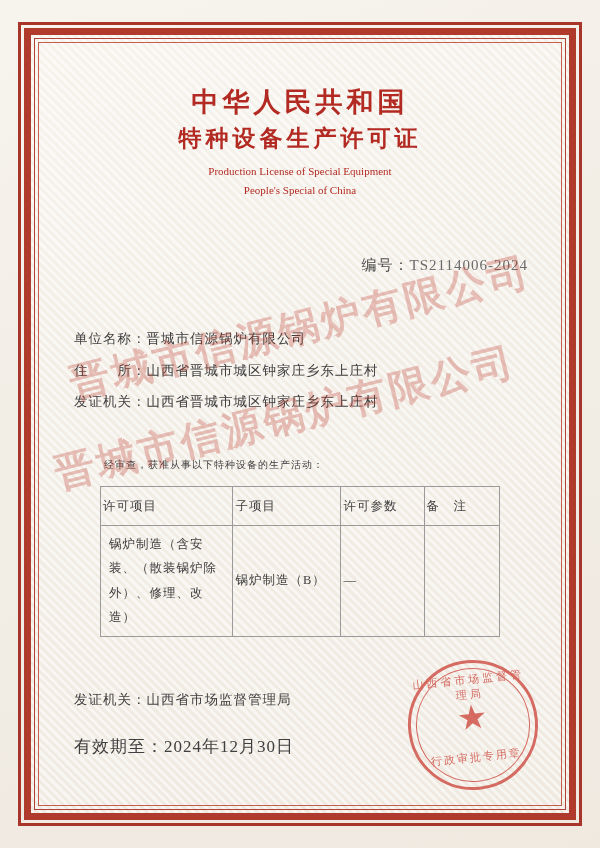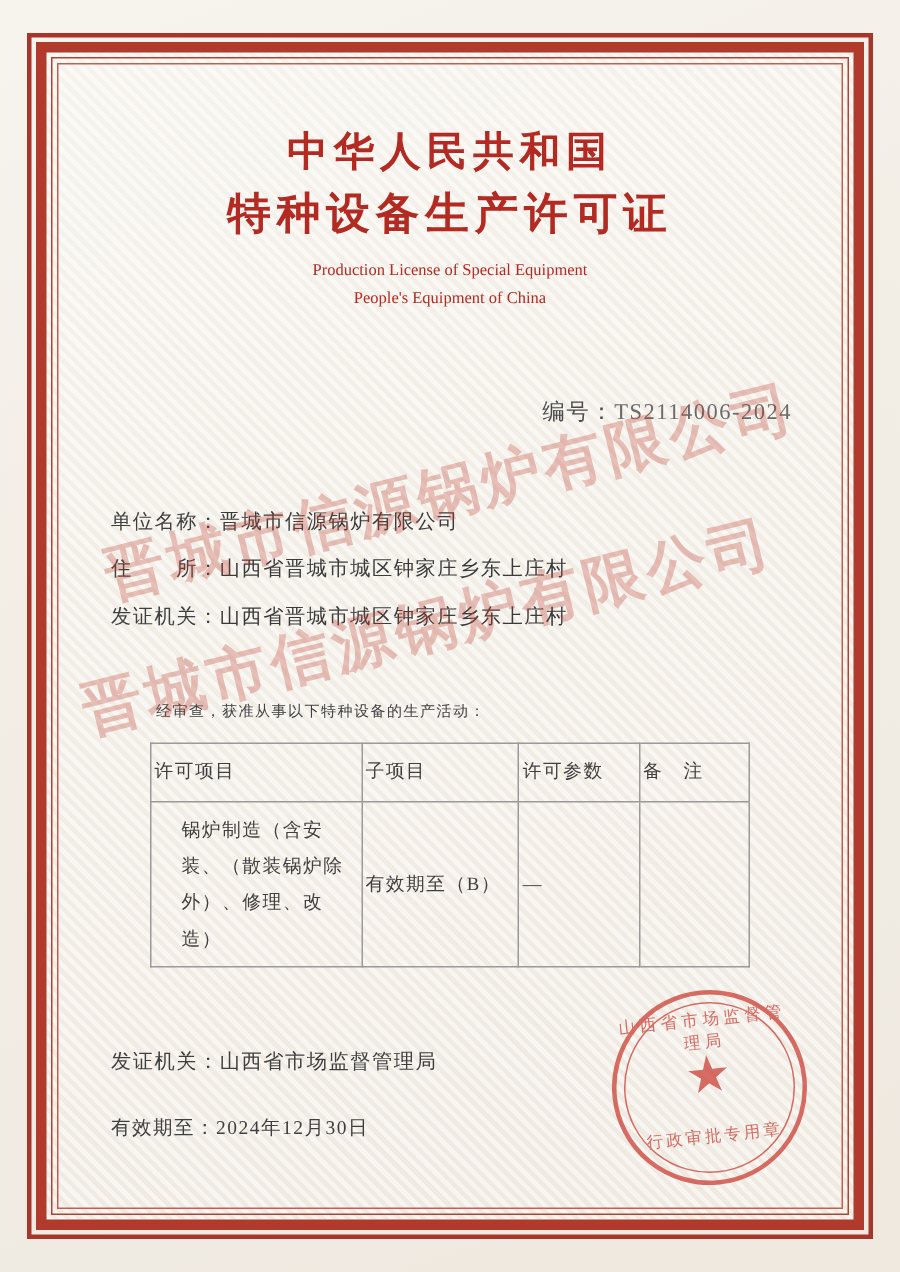--- a/index.html
+++ b/index.html
@@ -70,21 +70,21 @@
     text-align: center;
     color: #b32a22;
     font-size: 27px;
     font-weight: bold;
     letter-spacing: 4px;
     margin-top: 30px;
     line-height: 1.45;
     font-family: "DejaVu Serif", serif;
   }
   .title-cn .line2 {
-    font-size: 29px;
+    font-size: 23px;
   }
   .title-en {
     text-align: center;
     color: #b32a22;
     font-size: 11px;
     line-height: 1.7;
     margin-top: 8px;
     font-family: "Liberation Serif", serif;
   }
 
@@ -137,41 +137,41 @@
     padding: 6px 2px;
     font-weight: normal;
     letter-spacing: 1px;
   }
   table.perm th {
     height: 26px;
   }
   table.perm td.col1 {
     width: 130px;
     text-align: left;
-    padding-left: 20px;
+    padding-left: 8px;
     line-height: 1.95;
     font-size: 12.5px;
   }
   table.perm td.col2 { width: 110px; }
   table.perm td.col3 { width: 85px; }
   table.perm td.col4 { width: 75px; }
   .cell-body { height: 86px; }
 
   .issuer {
     margin-top: 54px;
     padding-left: 26px;
     font-size: 13.5px;
     color: #3f3f3f;
     letter-spacing: 1px;
   }
   .bottom-row {
     margin-top: 26px;
     padding-left: 26px;
     padding-right: 10px;
-    font-size: 13px;
+    font-size: 17px;
     color: #3f3f3f;
     letter-spacing: 1px;
     display: flex;
     justify-content: space-between;
   }
 
   
   .seal {
     position: absolute;
     right: 62px;
@@ -249,21 +249,21 @@
 
   <div class="content">
 
     <div class="title-cn">
       <div>中华人民共和国</div>
       <div class="line2">特种设备生产许可证</div>
     </div>
 
     <div class="title-en">
       <div>Production License of Special Equipment</div>
-      <div>People's Equipment of China</div>
+      <div>People's Special of China</div>
     </div>
 
     <div class="serial">
       <span>编号：</span><span class="num">TS2114006-2024</span>
     </div>
 
     <div class="fields">
       <div>
         <span class="field-label">单位名称：</span><span class="field-value">晋城市信源锅炉有限公司</span>
       </div>
@@ -282,21 +282,21 @@
         <tr>
           <th class="col1">许可项目</th>
           <th class="col2">子项目</th>
           <th class="col3">许可参数</th>
           <th class="col4">备　注</th>
         </tr>
       </thead>
       <tbody>
         <tr class="cell-body">
           <td class="col1">锅炉制造（含安装、（散装锅炉除外）、修理、改造）</td>
-          <td class="col2">有效期至（B）</td>
+          <td class="col2">锅炉制造（B）</td>
           <td class="col3">—</td>
           <td class="col4"></td>
         </tr>
       </tbody>
     </table>
 
     <div class="issuer">
       <span>发证机关：</span><span>山西省市场监督管理局</span>
     </div>
 

